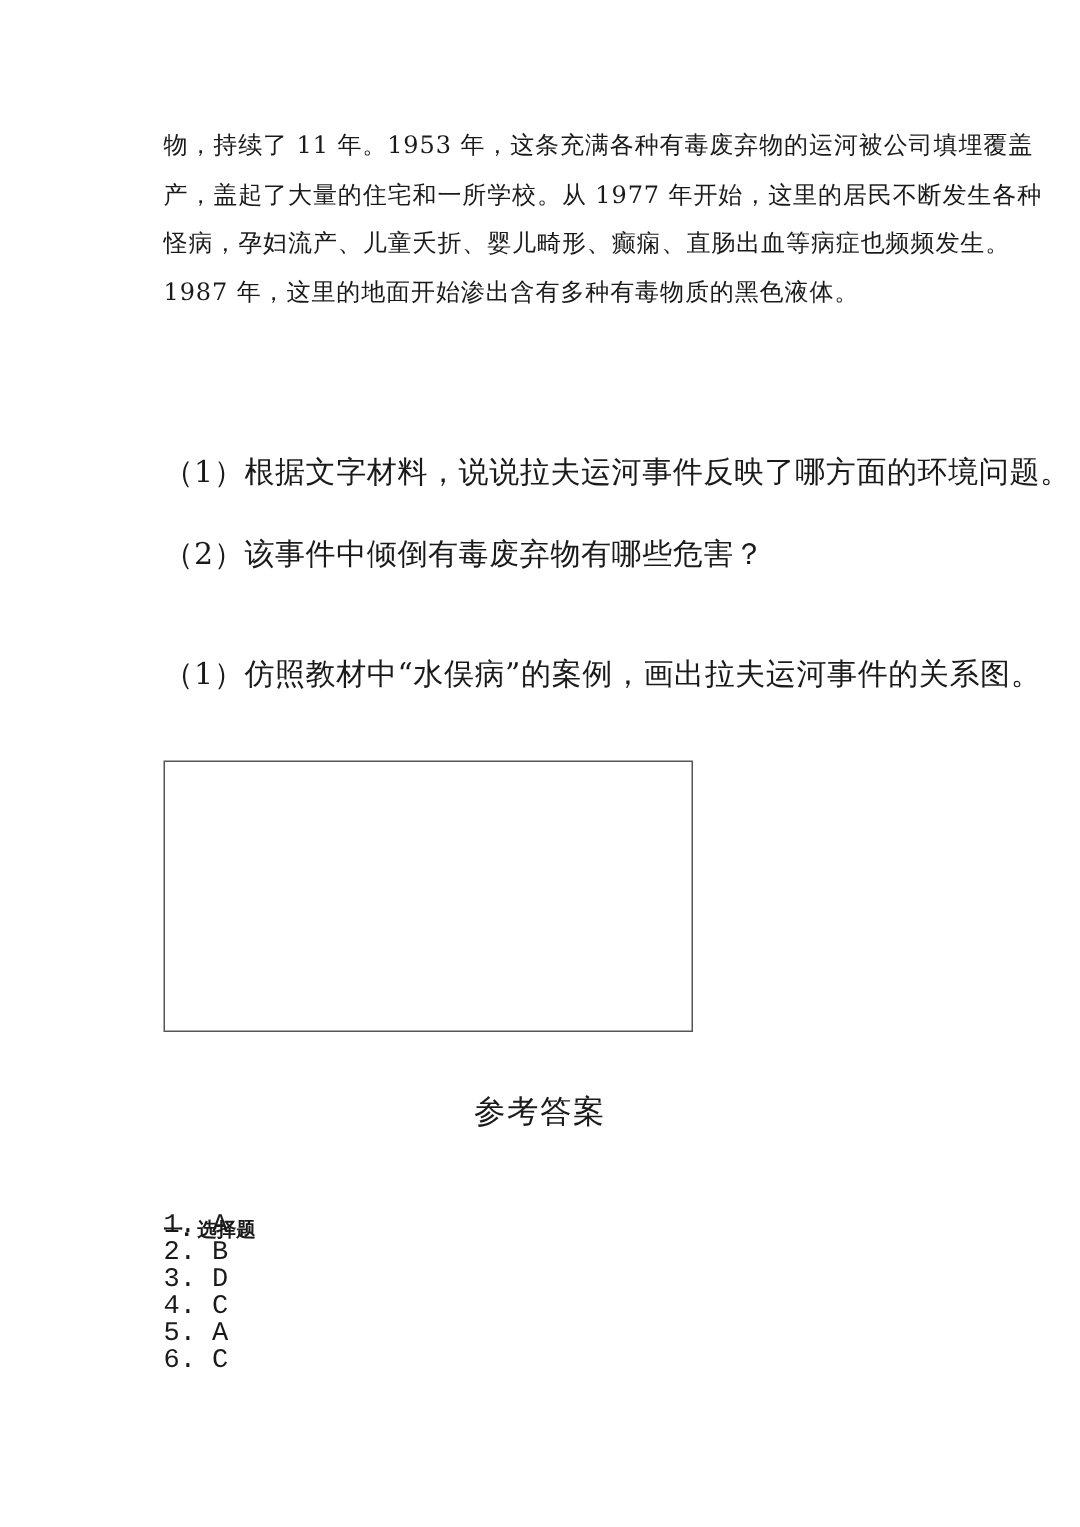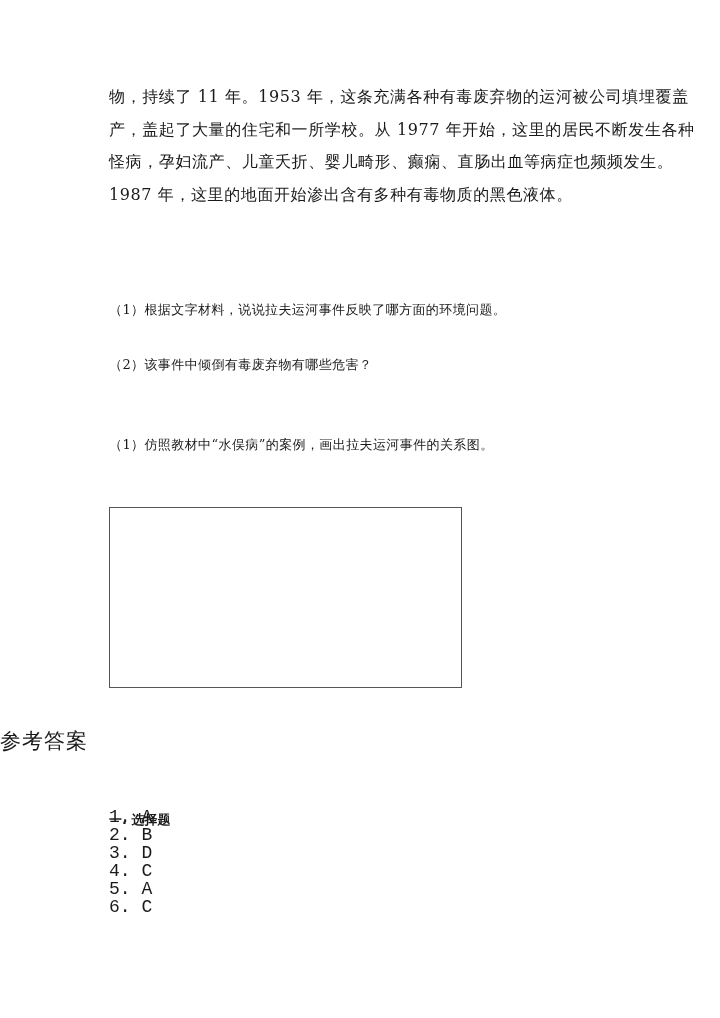--- a/index.html
+++ b/index.html
@@ -24,40 +24,41 @@
       top: 81px;
       letter-spacing: 0.6px;
     }
     .para .line {
       display: block;
       white-space: nowrap;
     }
     .question {
       position: absolute;
       left: 109px;
-      font-size: 13px;
+      font-size: 20px;
       white-space: nowrap;
       letter-spacing: 0.4px;
       text-align: center;
     }
     .answer-box {
       position: absolute;
       left: 109px;
       top: 507px;
       width: 353px;
       height: 181px;
       border: 1px solid #555;
       box-sizing: border-box;
       background: #fff;
     }
     .answer-title {
       position: absolute;
       left: 0;
       width: 720px;
       top: 727px;
+      text-align: center;
       font-size: 21px;
       letter-spacing: 1px;
       font-family: "DejaVu Sans", "Liberation Sans", sans-serif;
     }
     .section-heading {
       position: absolute;
       left: 109px;
       top: 811px;
       font-size: 13px;
       font-weight: bold;

